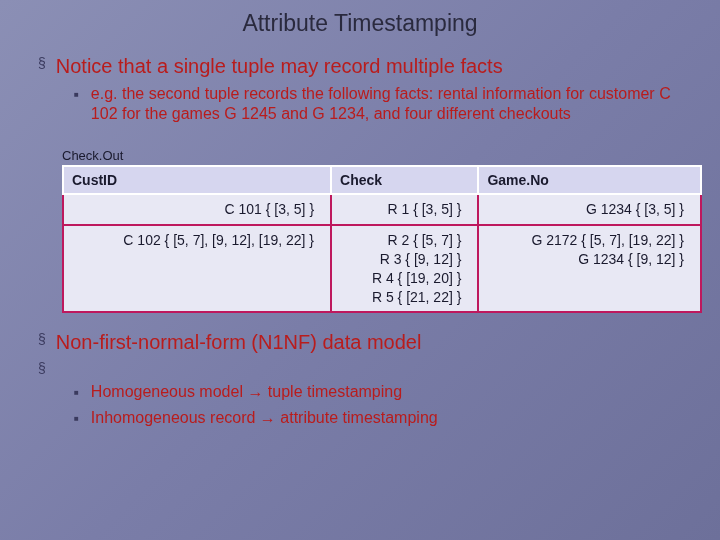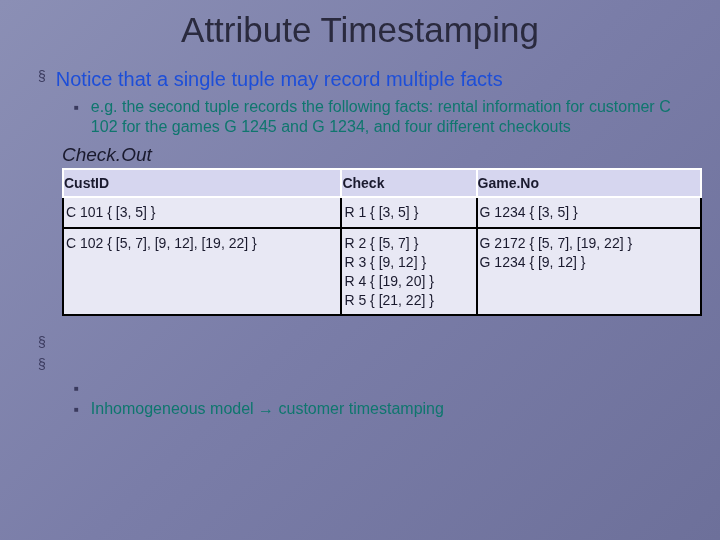--- a/index.html
+++ b/index.html
@@ -7,51 +7,52 @@
   width: 720px;
   height: 540px;
   background: linear-gradient(135deg, #8b8fb5 0%, #7a7da8 50%, #6d709a 100%);
   font-family: Arial, sans-serif;
   color: #1a1a2e;
   padding: 10px 30px;
   overflow: hidden;
 }
 .title {
   text-align: center;
-  font-size: 35px;
+  font-size: 23px;
   font-weight: normal;
   color: #2a2a3e;
   margin-bottom: 18px;
 }
 .bullet-row { display: flex; align-items: flex-start; margin-bottom: 6px; }
 .bullet-l1 { font-size: 14px; margin-right: 10px; color: #3a3a5e; margin-left: 8px; }
-.text-l1 { font-size: 20px; color: #1d4ed8; }
+.text-l1 { font-size: 20px; color: #b91c1c; }
 .bullet-l2 { font-size: 8px; margin-right: 12px; color: #3a3a5e; margin-left: 44px; margin-top: 6px; }
-.text-l2 { font-size: 16px; color: #0f766e; line-height: 1.25; }
-.table-label { font-size: 19px; margin-left: 32px; margin-top: 7px; margin-bottom: 2px; font-style: italic; }
+.text-l2 { font-size: 16px; color: #b91c1c; line-height: 1.25; }
+.table-label { font-size: 13px; margin-left: 32px; margin-top: 24px; margin-bottom: 2px; }
 table {
   border-collapse: collapse;
   margin-left: 32px;
   width: 640px;
   background: #fff;
   font-size: 14px;
 }
 th {
   background: #d6d6ef;
   border: 2px solid #fff;
   text-align: left;
-  padding: 5px 0;
+  padding: 5px 8px;
   font-weight: bold;
 }
 td {
-  border: 2px solid #000000;
-  padding: 5px 2px;
+  border: 2px solid #be185d;
+  padding: 5px 16px;
   vertical-align: top;
   background: #e8e8f4;
   line-height: 1.35;
+  text-align: right;
 }
 .section-gap { height: 18px; }
 </style>
 </head>
 <body>
 
 <h1 class="title">Attribute Timestamping</h1>
 
 <div class="bullet-row">
   <span class="bullet-l1">§</span>
@@ -86,26 +87,28 @@
     <td style="white-space:pre-line">G 2172   { [5, 7], [19, 22] }
 G 1234   { [9, 12] }</td>
   </tr>
 </tbody>
   </table>
 
 <div class="section-gap"></div>
 
 <div class="bullet-row">
   <span class="bullet-l1">§</span>
+  <span class="text-l1">Non-first-normal-form (N1NF) data model</span>
 </div>
 
 <div class="bullet-row" style="margin-top:6px">
   <span class="bullet-l1">§</span>
 </div>
 
 <div class="bullet-row">
   <span class="bullet-l2">■</span>
+  <span class="text-l2">Homogeneous model → tuple timestamping</span>
 </div>
 
 <div class="bullet-row">
   <span class="bullet-l2">■</span>
-  <span class="text-l2">Inhomogeneous model → customer timestamping</span>
+  <span class="text-l2">Inhomogeneous record → attribute timestamping</span>
 </div>
 
 </body></html>

